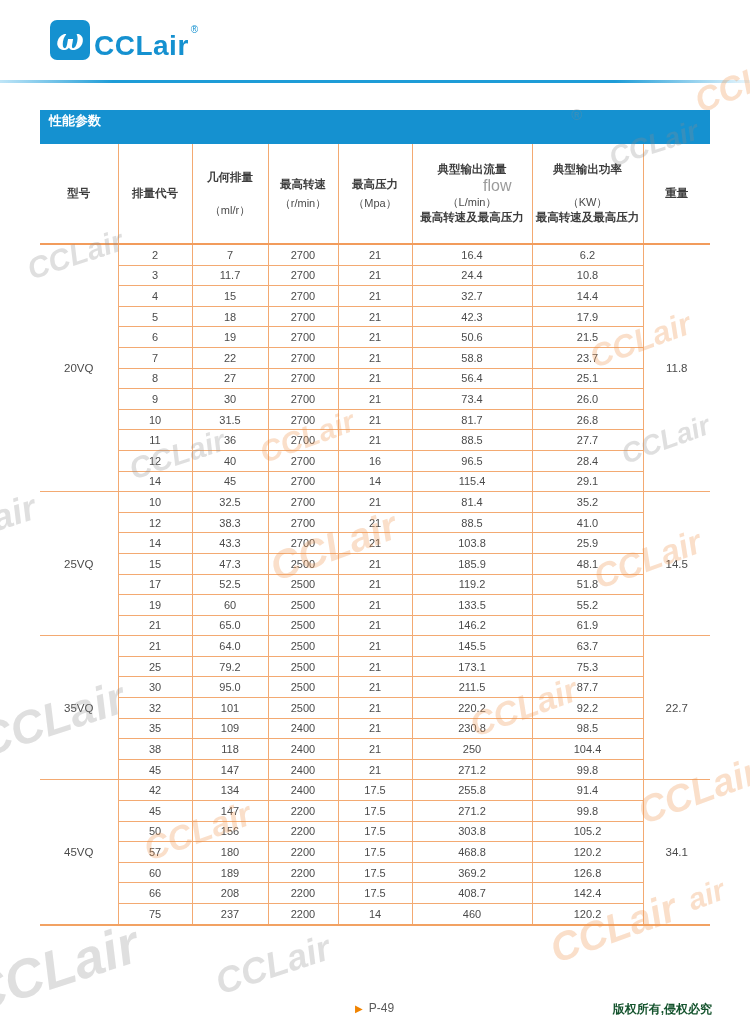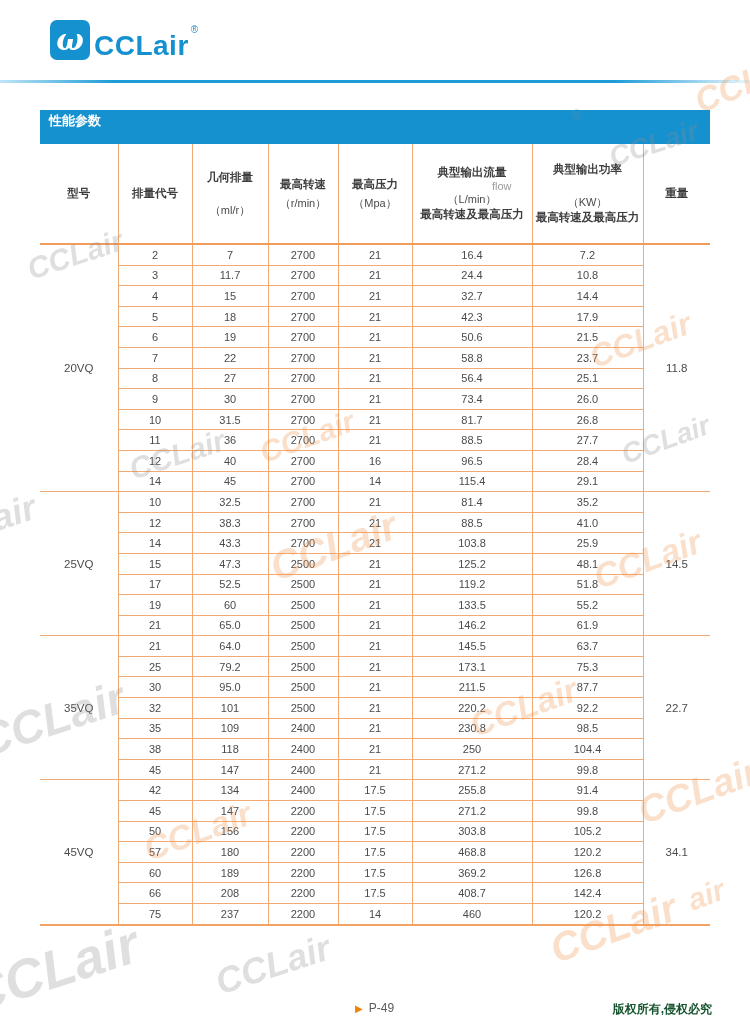--- a/index.html
+++ b/index.html
@@ -22,21 +22,21 @@
   .section-bar{height:34px;background:#1591d0;color:#ffffff;font-weight:bold;font-size:13px;
                line-height:22px;padding-left:9px;box-sizing:border-box;}
 
   table.perf{border-collapse:collapse;width:670px;table-layout:fixed;border:hidden;}
   table.perf th,table.perf td{border:1px solid #f3aa72;}
   table.perf thead th{height:99px;vertical-align:middle;text-align:center;
                       color:#3d3d3d;font-size:11.5px;font-weight:bold;padding:0;
                       border-bottom:2px solid #f29c5c;}
   table.perf thead .unit{display:block;font-weight:normal;font-size:11px;color:#4a4a4a;}
   .gap-lg{margin-top:18px;} .gap-sm{margin-top:4px;}
-  .flow-en{display:block;font-weight:normal;font-size:11px;color:#9b9b9b;text-align:right;padding-right:20px;}
+  .flow-en{display:block;font-weight:normal;font-size:16px;color:#9b9b9b;text-align:right;padding-right:20px;}
   table.perf tbody td{height:19.6px;text-align:center;font-size:11px;color:#4b4b4b;padding:0;}
   table.perf td.model,table.perf td.weight{font-size:11.5px;}
 
   .bottom-line{border-top:2px solid #f2a263;height:0;}
   .note{margin-top:8px;font-size:11.5px;color:#3a3a3a;letter-spacing:0.2px;}
 
   
   .footer-page{position:absolute;left:355px;top:1001px;display:flex;align-items:center;font-size:12px;color:#5a5a5a;}
   .footer-page .tri{color:#f08300;font-size:10px;margin-right:6px;}
   .footer-copy{position:absolute;right:38px;top:1001px;font-size:12px;font-weight:bold;color:#14532d;}
@@ -111,21 +111,21 @@
         </tr>
       </thead>
       <tbody>
           <tr>
             <td rowspan="12" class="model">20VQ</td>
             <td>2</td>
             <td>7</td>
             <td>2700</td>
             <td>21</td>
             <td>16.4</td>
-            <td>7.2</td>
+            <td>6.2</td>
             <td rowspan="12" class="weight">11.8</td>
           </tr>
           <tr>
             <td>3</td>
             <td>11.7</td>
             <td>2700</td>
             <td>21</td>
             <td>24.4</td>
             <td>10.8</td>
           </tr>
@@ -233,21 +233,21 @@
             <td>2700</td>
             <td>21</td>
             <td>103.8</td>
             <td>25.9</td>
           </tr>
           <tr>
             <td>15</td>
             <td>47.3</td>
             <td>2500</td>
             <td>21</td>
-            <td>125.2</td>
+            <td>185.9</td>
             <td>48.1</td>
           </tr>
           <tr>
             <td>17</td>
             <td>52.5</td>
             <td>2500</td>
             <td>21</td>
             <td>119.2</td>
             <td>51.8</td>
           </tr>

